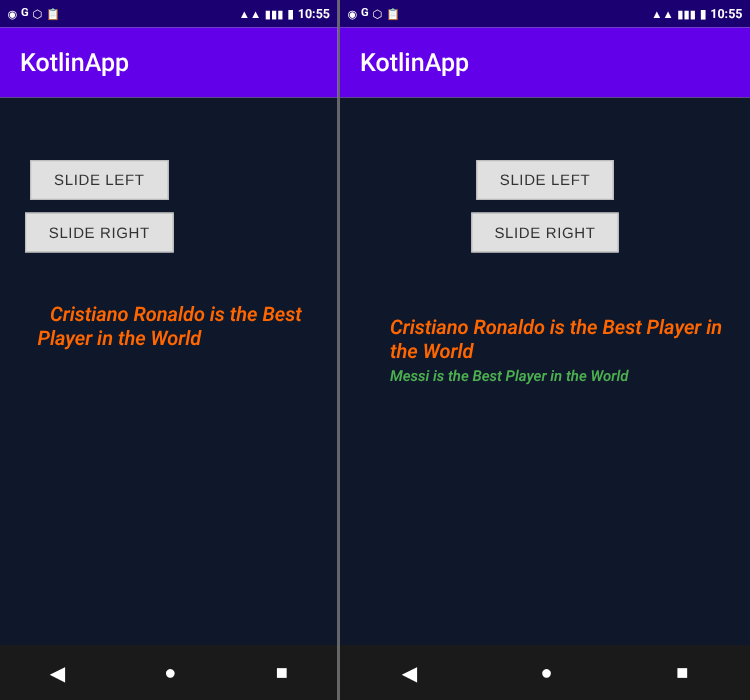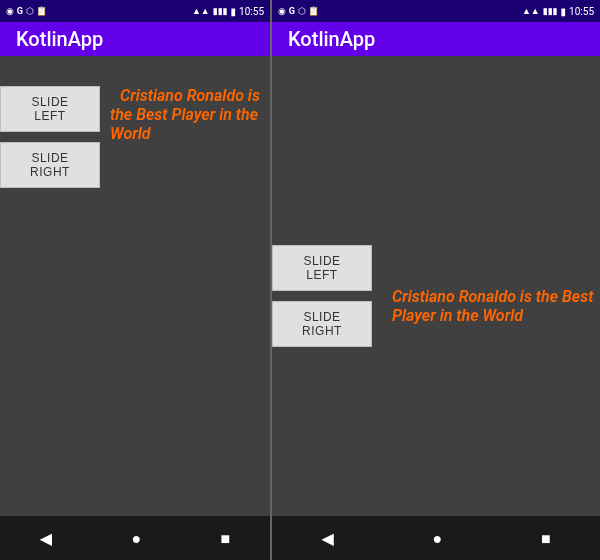--- a/index.html
+++ b/index.html
@@ -51,39 +51,40 @@
 
     .status-right {
       display: flex;
       align-items: center;
       gap: 3px;
     }
 
     
     .app-bar {
       background: #6200ea;
-      height: 34px;
+      height: 56px;
       display: flex;
       align-items: center;
       padding: 0 16px;
     }
 
     .app-title {
       color: white;
       font-size: 20px;
       font-weight: 500;
     }
 
     
     .content {
       flex: 1;
-      display: flex;
-      flex-direction: row;
-      align-items: center;
-      background: #404040;
+      padding: 20px;
+      display: flex;
+      flex-direction: column;
+      align-items: center;
+      background: #0f172a;
       position: relative;
     }
 
     .content-left {
       align-items: flex-start;
     }
 
     
     .btn-slide {
       background: #e0e0e0;
@@ -129,21 +130,21 @@
     .nav-icon {
       color: white;
       font-size: 16px;
     }
 
     
     .divider {
       width: 2px;
       background: #666;
     }
-    .time { font-size: 10px; font-weight: normal; }
+    .time { font-size: 10px; font-weight: bold; }
 
     .phone-right .content {
       align-items: center;
     }
 
     .buttons-area {
       display: flex;
       flex-direction: column;
       align-items: center;
       margin-top: 30px;
@@ -228,20 +229,21 @@
     <span class="app-title">KotlinApp</span>
   </div>
 
   <div class="content">
     <div class="buttons-area">
       <button class="btn-slide">SLIDE LEFT</button>
       <button class="btn-slide">SLIDE RIGHT</button>
     </div>
     <div class="texts-area-right">
       <span class="text-orange" style="margin-top:0;padding-left:0;">Cristiano Ronaldo is the Best Player in the World</span>
+      <span class="text-green">Messi is the Best Player in the World</span>
     </div>
   </div>
 
   <div class="bottom-nav">
     <span class="nav-icon">◀</span>
     <span class="nav-icon">●</span>
     <span class="nav-icon">■</span>
   </div>
 </div>
 

